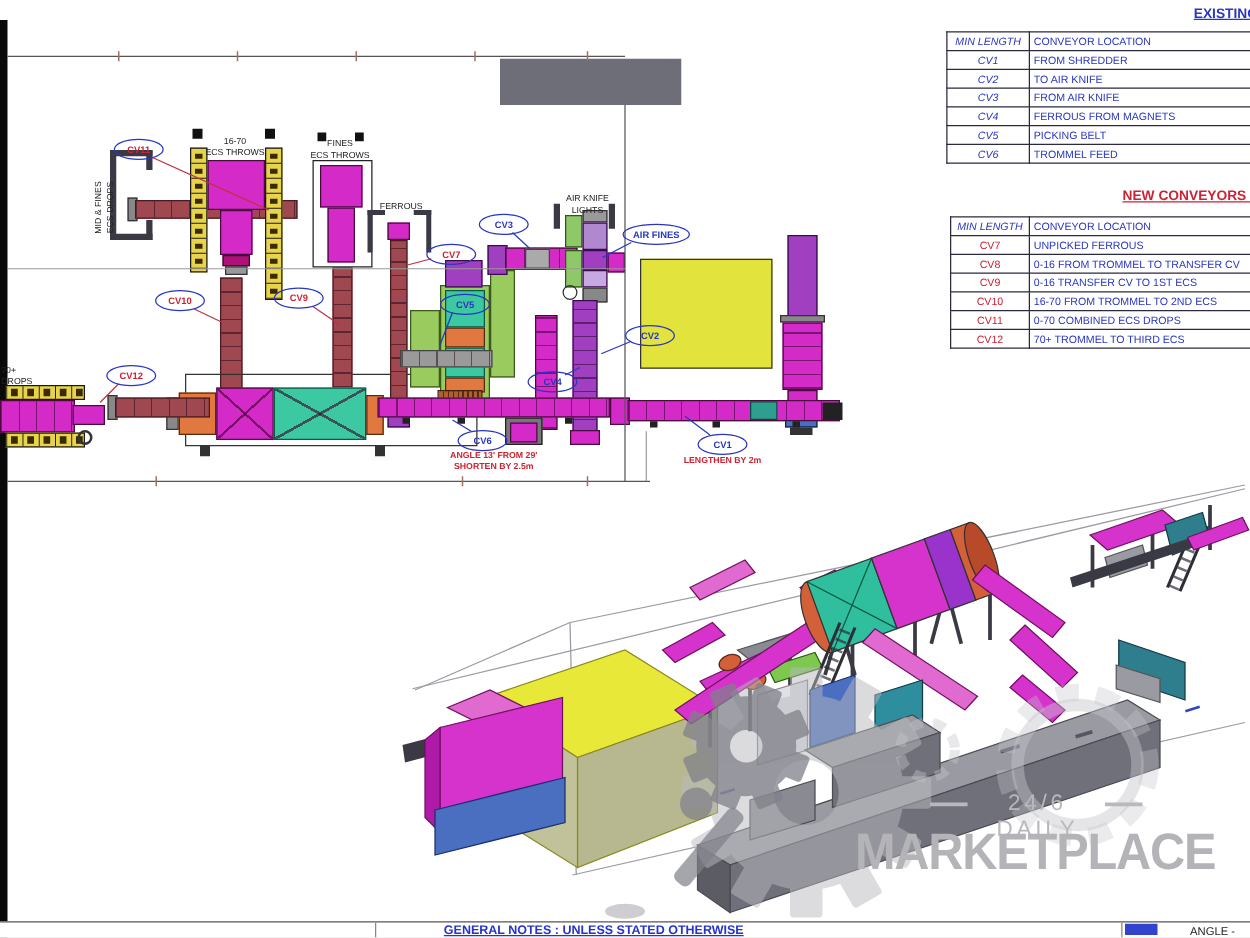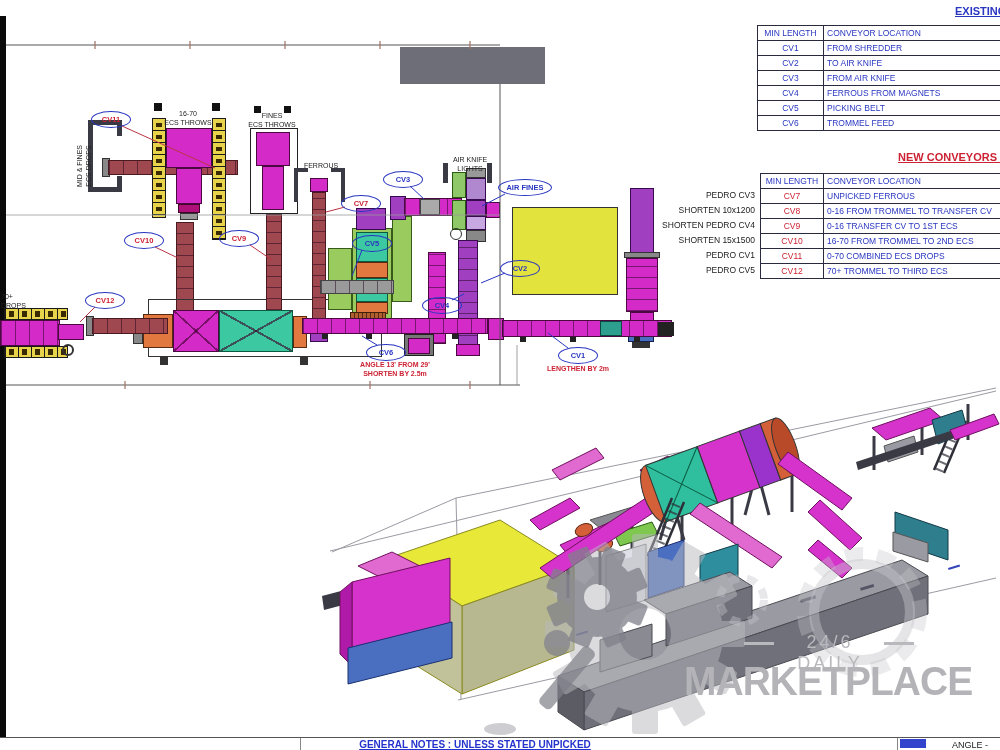--- a/index.html
+++ b/index.html
@@ -27,21 +27,21 @@
   .yb-v{background-color:#e8d44a;border:1px solid #1a1a1a;
     background-image:repeating-linear-gradient(0deg,transparent 0 4px,#3a2a00 4px 8px,transparent 8px 12px),
                      repeating-linear-gradient(0deg,#1a1a1a 0 1px,transparent 1px 12px);
     background-size:6px 12px,100% 12px;background-position:center 0,0 0;background-repeat:repeat-y,repeat;}
   .xcross{background-image:linear-gradient(to top right,transparent 48.5%,rgba(60,0,40,.6) 48.5% 51.5%,transparent 51.5%),
                            linear-gradient(to bottom right,transparent 48.5%,rgba(60,0,40,.6) 48.5% 51.5%,transparent 51.5%);}
   svg.overlay{position:absolute;left:0;top:0;z-index:20;pointer-events:none;}
   .tbl{position:absolute;z-index:40;border-collapse:collapse;table-layout:fixed;background:#fff;}
   .tbl td{border:1px solid #2a2a3e;font-size:8.5px;line-height:14px;height:14px;padding:0 3px;
           color:#2936c0;white-space:nowrap;overflow:hidden;}
-  .tbl td.cvc{text-align:center;}
+  .tbl td.cvc{text-align:center;font-style:italic;}
   .tbl td.cvred{color:#cc2233;text-align:center;}
   .ttitle{position:absolute;z-index:40;font-size:11px;font-weight:bold;
           text-decoration:underline;white-space:nowrap;}
   .notecol{position:absolute;z-index:40;text-align:right;}
   .notecol div{font-size:8.5px;line-height:15px;height:15px;color:#222;white-space:nowrap;}
   .wmtext{position:absolute;z-index:50;color:#b4b4b8;}
   .footer{position:absolute;z-index:45;left:0;top:737px;width:1000px;height:13px;
           background:#fff;border-top:1.5px solid #555;}
 </style>
 </head>
@@ -454,28 +454,20 @@
           <td>PICKING BELT</td>
         </tr>
     <tr>
           <td class="cvc">CV6</td>
           <td>TROMMEL FEED</td>
         </tr>
   </tbody>
     </table>
 
   <div class="ttitle" style="left:898px;top:151px;color:#cc2233;">NEW CONVEYORS F</div>
-  <div class="notecol" style="left:640px;top:188px;width:115px;">
-    <div>PEDRO CV3</div>
-    <div>SHORTEN 10x1200</div>
-    <div>SHORTEN PEDRO CV4</div>
-    <div>SHORTEN 15x1500</div>
-    <div>PEDRO CV1</div>
-    <div>PEDRO CV5</div>
-  </div>
   <table class="tbl" style="left:760px;top:173px;width:243px;">
     <colgroup>
         <col style="width:63px">
         <col style="width:180px">
       </colgroup>
     <tbody>
         <tr>
           <td class="cvc">MIN LENGTH</td>
           <td>CONVEYOR LOCATION</td>
         </tr>
@@ -502,18 +494,18 @@
     <tr>
           <td class="cvred">CV12</td>
           <td>70+ TROMMEL TO THIRD ECS</td>
         </tr>
   </tbody>
     </table>
 
   <div class="footer">
     <div class="abs" style="left:300px;top:0;width:1px;height:13px;background:#888;"></div>
     <div class="abs" style="left:897px;top:0;width:1px;height:13px;background:#888;"></div>
-    <div class="abs" style="left:345px;top:1px;width:260px;text-align:center;font-size:10px;font-weight:bold;color:#2433cc;text-decoration:underline;white-space:nowrap;">GENERAL NOTES : UNLESS STATED UNPICKED</div>
+    <div class="abs" style="left:345px;top:1px;width:260px;text-align:center;font-size:10px;font-weight:bold;color:#2433cc;text-decoration:underline;white-space:nowrap;">GENERAL NOTES : UNLESS STATED OTHERWISE</div>
     <div class="abs" style="left:900px;top:1px;width:26px;height:9px;background:#3344cc;"></div>
     <div class="abs" style="left:952px;top:2px;font-size:9px;color:#222;white-space:nowrap;">ANGLE -</div>
   </div>
 
 </div>
 
 </body></html>

